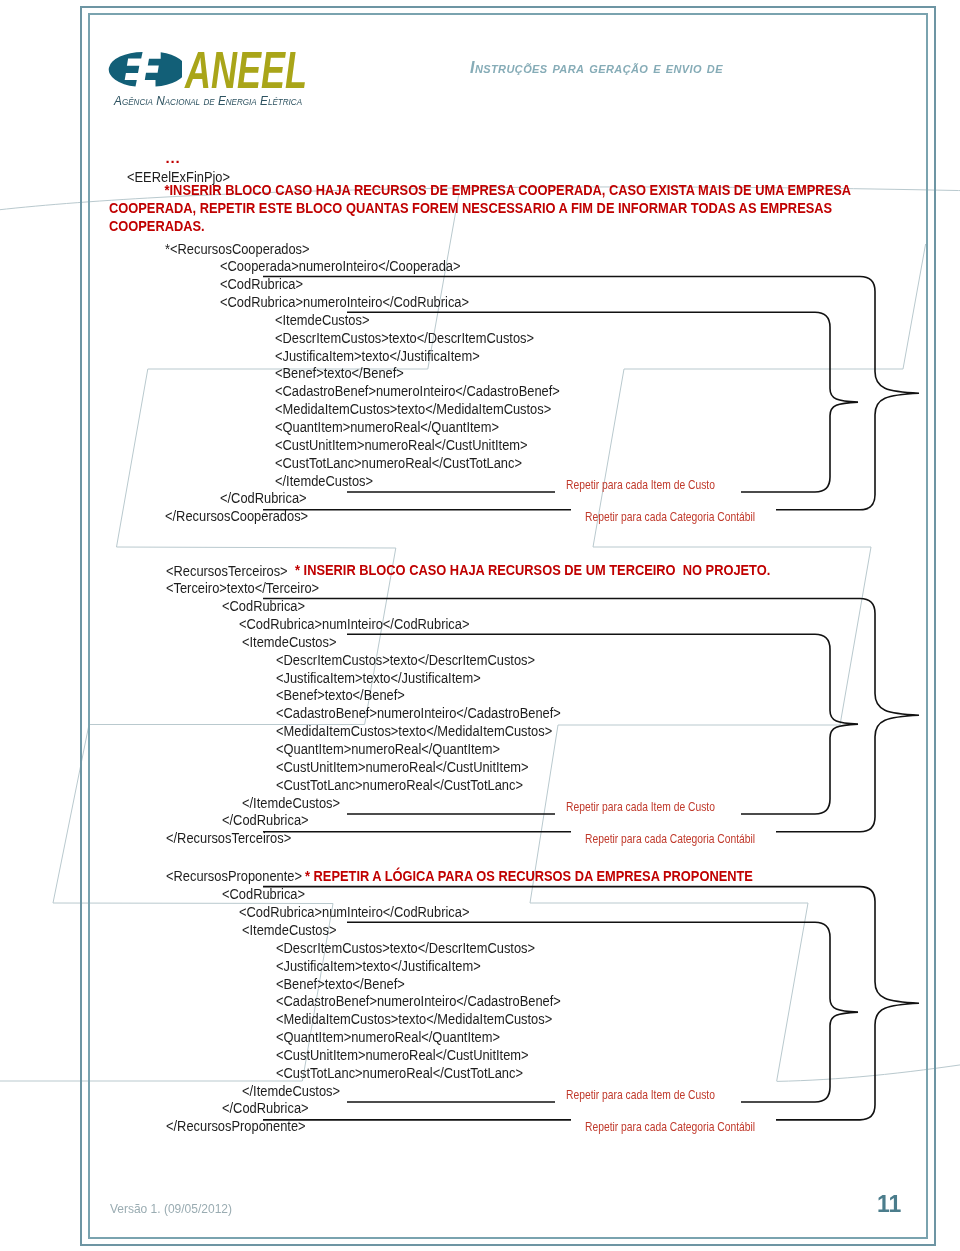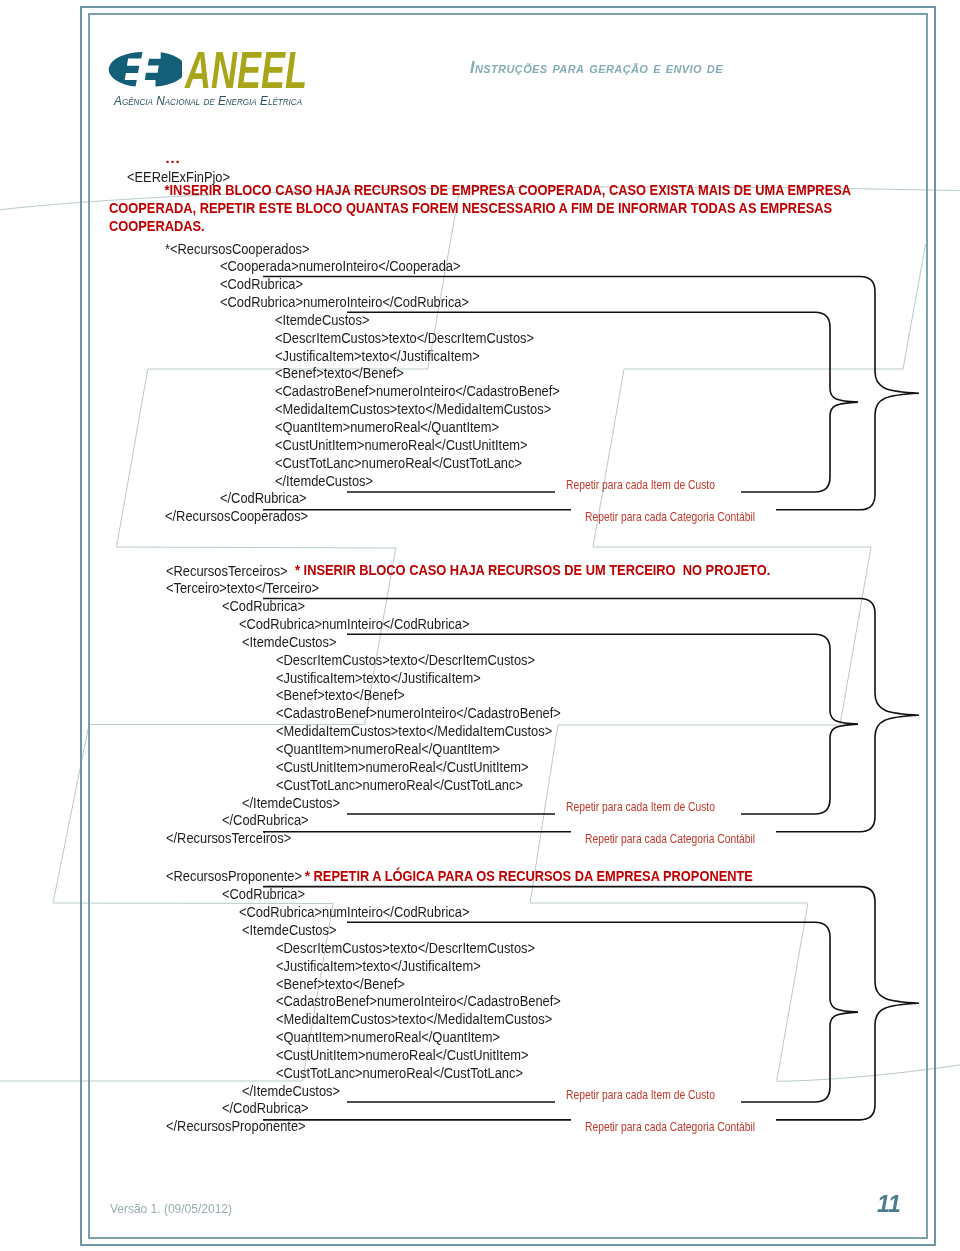--- a/index.html
+++ b/index.html
@@ -23,21 +23,21 @@
         transform:scaleX(0.868);transform-origin:0 0;}
   .annot{position:absolute;font-size:12.6px;color:#c0392b;white-space:nowrap;line-height:12.6px;
          transform:scaleX(0.818);transform-origin:0 0;}
   #ellipsis{position:absolute;left:165.4px;top:150px;font-size:15px;font-weight:bold;color:#c00000;
             letter-spacing:0.9px;line-height:15px;}
   .codeline-root{position:absolute;left:127.3px;top:168.5px;}
   #note1{position:absolute;left:108.7px;top:182px;width:870px;font-size:14.8px;font-weight:bold;
          color:#c00000;line-height:17.85px;text-indent:64px;
          transform:scaleX(0.868);transform-origin:0 0;}
   #footer-version{position:absolute;left:109.9px;top:1201.5px;font-size:12px;color:#9aacb2;}
-  #footer-page{position:absolute;left:877px;top:1190.5px;font-size:23px;font-weight:bold;font-style:italic;color:#4b7d8c;}
+  #footer-page{position:absolute;left:877px;top:1190.5px;font-size:23px;font-weight:bold;color:#4b7d8c;}
 </style>
 </head>
 <body>
 
 <svg id="bg-deco" width="960" height="1251" viewBox="0 0 960 1251" xmlns="http://www.w3.org/2000/svg">
   <g fill="none" stroke="#b9c9ce" stroke-width="1">
     <path d="M -20 212 C 160 190 520 181 980 191"></path>
     <path d="M 776.7 1081.4 C 840 1080 900 1074 980 1062"></path>
     <path d="M 458.7 195.0 L 427.8 369.0 L 147.8 369.0 L 116.5 547.0 L 395.8 548.0 L 364.6 724.5 L 89.0 724.5 L 53.0 903.0 L 333.0 903.5 L 302.4 1081.0 L -20 1081.0"></path>
     <path d="M 925.6 244.0 L 903.0 369.0 L 624.0 369.0 L 593.0 547.0 L 871.0 547.0 L 840.0 725.0 L 558.0 725.0 L 530.0 903.0 L 808.0 903.0 L 776.7 1081.0"></path>

